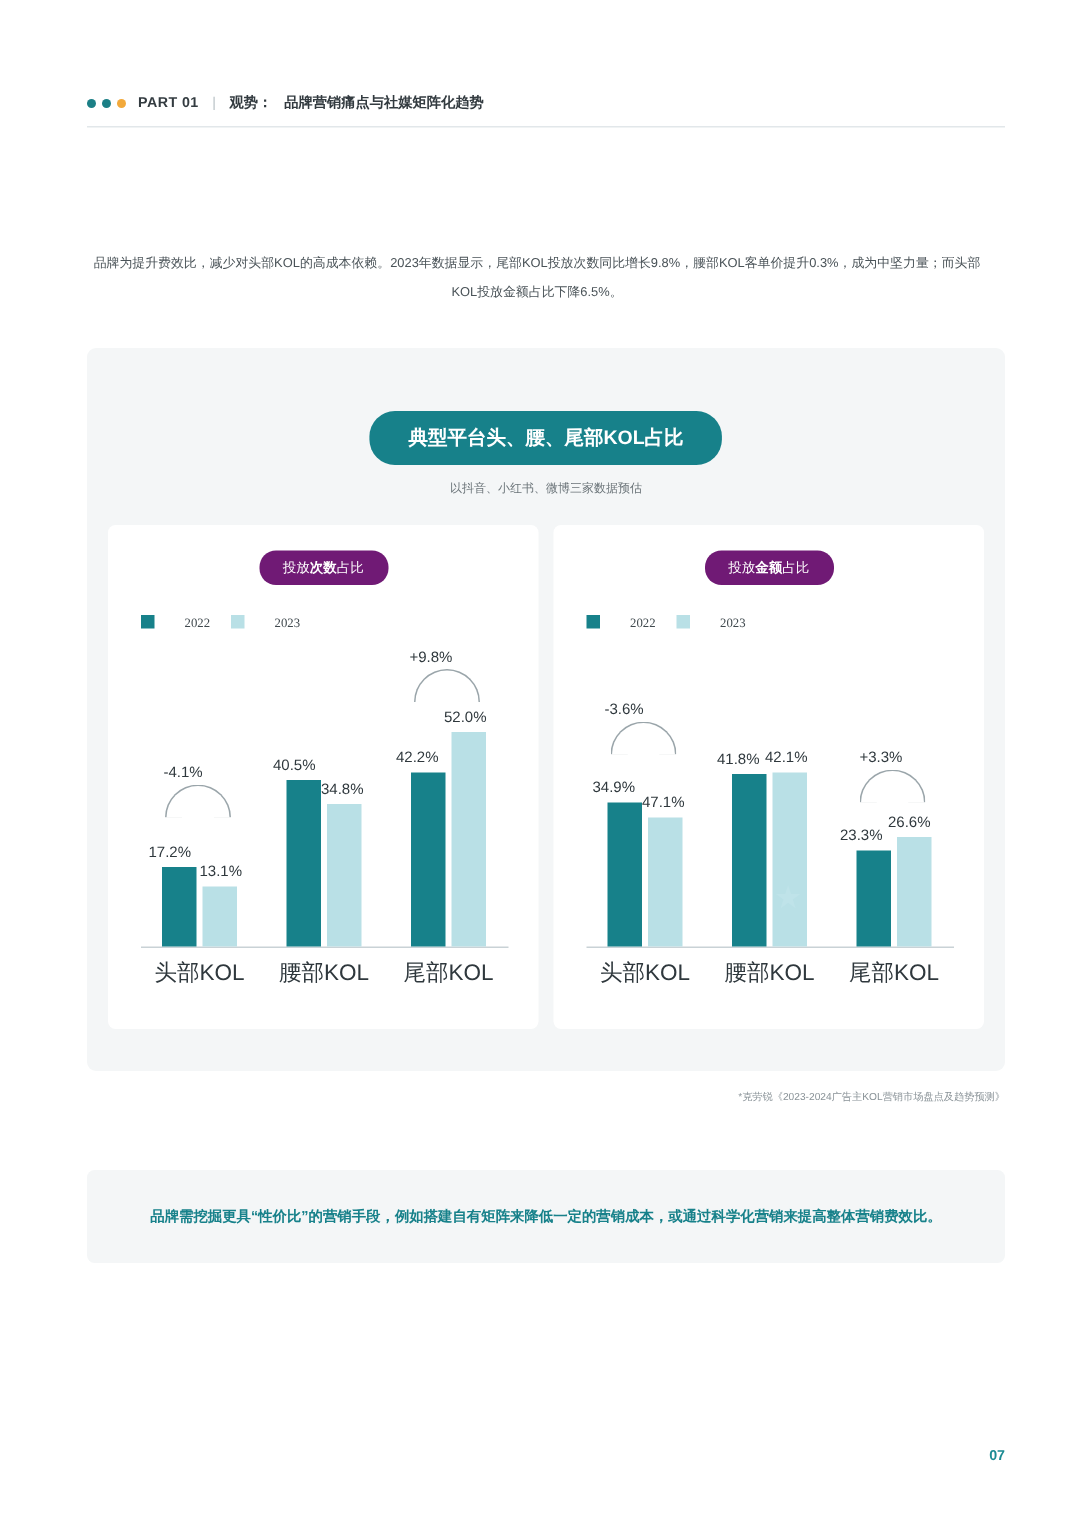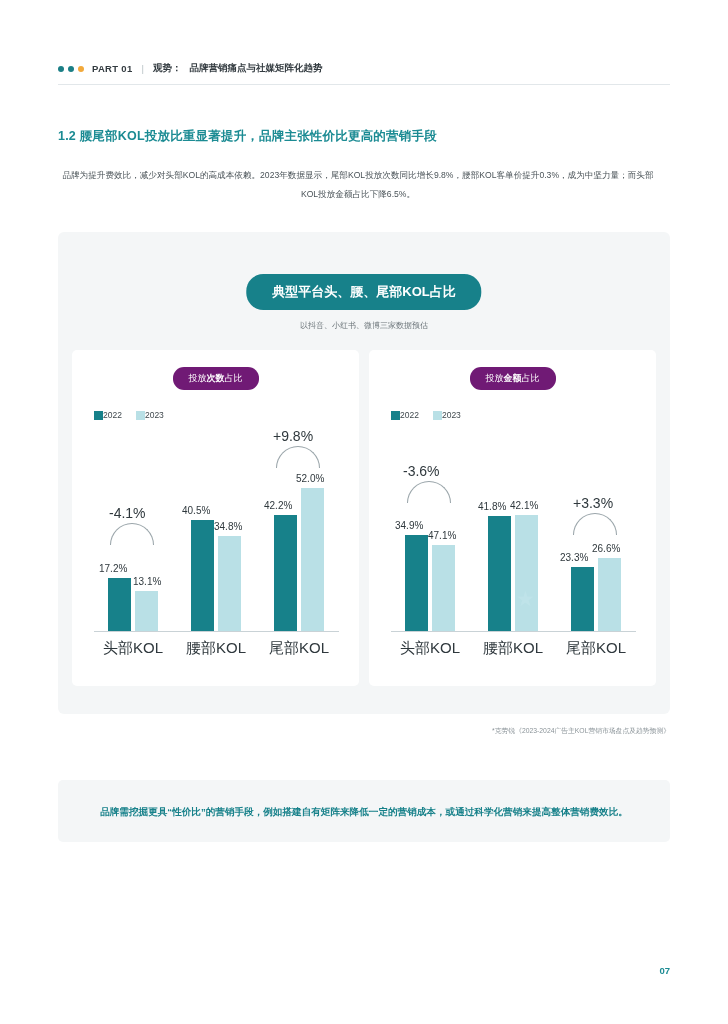--- a/index.html
+++ b/index.html
@@ -88,21 +88,21 @@
     background: #701a75; color: #ffffff;
     font-size: 9px; padding: 5px 16px; border-radius: 11px;
     white-space: nowrap;
   }
   .panel-pill b { font-weight: bold; }
 
   .legend {
     position: absolute; left: 22px; top: 60px;
     display: flex; align-items: center; gap: 14px;
   }
-  .legend-item { display: flex; align-items: center; gap: 0; }
+  .legend-item { display: flex; align-items: flex-start; gap: 20px; font-family: Liberation Serif, serif; }
   .legend-swatch { width: 9px; height: 9px; }
   .legend-label { font-size: 8.5px; color: #3f484d; }
 
   
   .plot {
     position: absolute;
     left: 22px; top: 92px;
     width: 245px; height: 190px;
   }
   .axis {
@@ -126,21 +126,21 @@
     font-size: 10px; color: #2f383d;
     white-space: nowrap;
   }
   .grp-label {
     position: absolute;
     top: 194px; left: 50%; transform: translateX(-50%);
     font-size: 15px; color: #2f383d; white-space: nowrap;
   }
   .delta {
     position: absolute;
-    font-size: 14px; color: #2f383d; white-space: nowrap;
+    font-size: 10px; color: #2f383d; white-space: nowrap;
   }
   .arc {
     position: absolute;
     width: 44px; height: 22px;
     border: 1px solid #9aa5aa;
     border-bottom: none;
     border-radius: 22px 22px 0 0;
   }
   .star {
     position: absolute;
@@ -183,21 +183,20 @@
       <span class="dot d2"></span>
       <span class="dot d3"></span>
     </span>
     <span class="part-label">PART 01</span>
     <span class="header-sep">|</span>
     <span class="header-title">观势：</span>
     <span class="header-title">品牌营销痛点与社媒矩阵化趋势</span>
   </div>
   <div class="header-rule"></div>
 
-  <div class="sec-title">1.2  腰尾部KOL投放比重显著提升，品牌主张性价比更高的营销手段</div>
   <div class="sec-body">品牌为提升费效比，减少对头部KOL的高成本依赖。2023年数据显示，尾部KOL投放次数同比增长9.8%，腰部KOL客单价提升0.3%，成为中坚力量；而头部KOL投放金额占比下降6.5%。</div>
 
   <div class="card">
     <div class="pill-title">典型平台头、腰、尾部KOL占比</div>
     <div class="pill-sub">以抖音、小红书、微博三家数据预估</div>
 
     <div class="panel left">
       <div class="panel-pill">
         <span>投放</span><b>次数</b><span>占比</span>
       </div>

